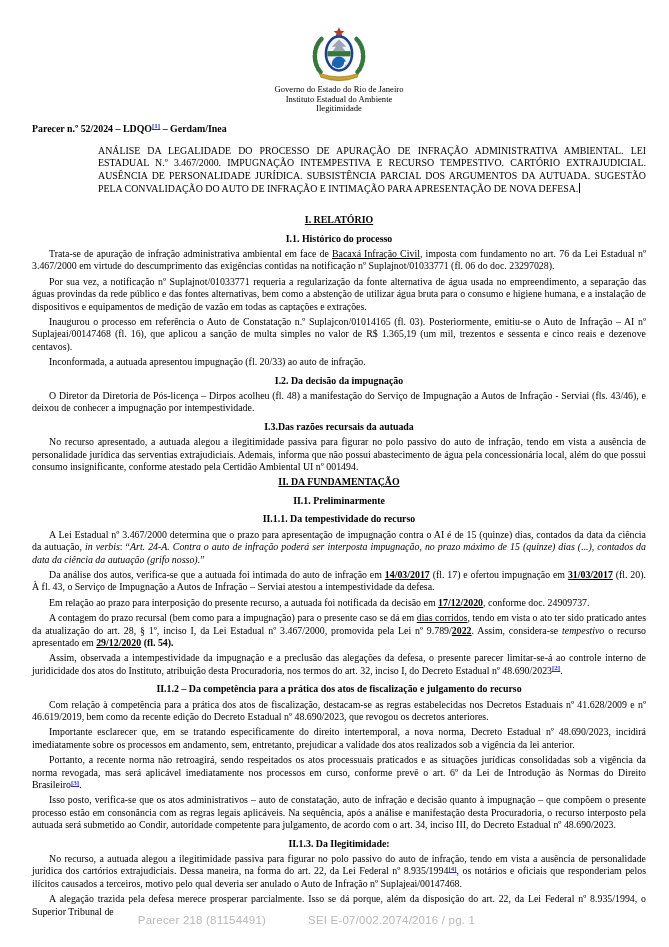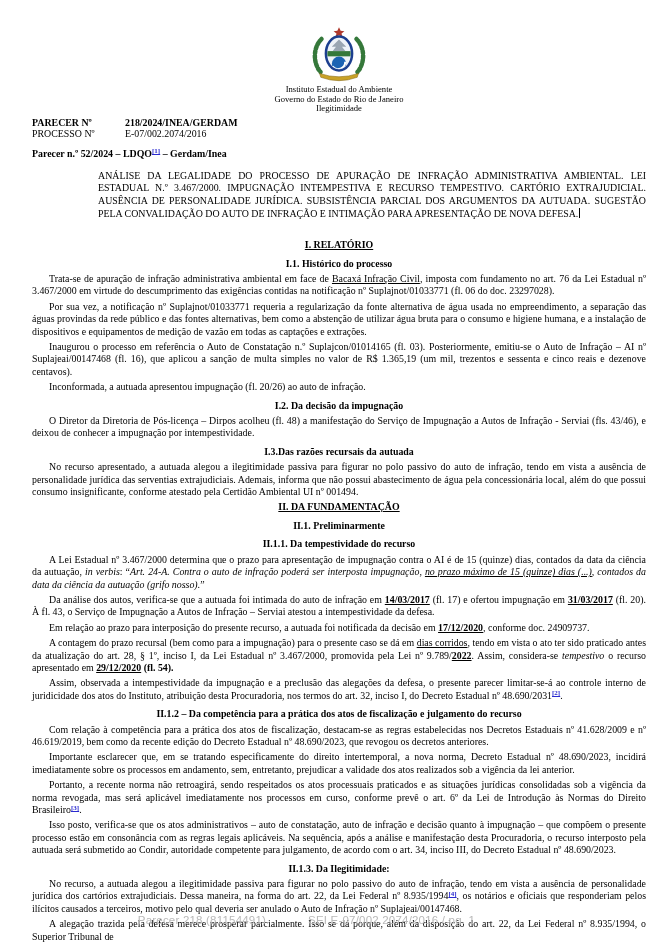--- a/index.html
+++ b/index.html
@@ -32,21 +32,21 @@
 
   .doc-body { margin-top: 19px; font-size: 9.9px; line-height: 12.4px; }
   .doc-body .p  { text-align: justify; text-indent: 17px; margin: 0 0 3px 0; }
   .doc-body .h1 { text-align: center; font-weight: bold; text-decoration: underline; margin: 2px 0 3px 0; }
   .doc-body .h2 { text-align: center; font-weight: bold; margin: 6px 0 3px 0; }
 
   .seg-b  { font-weight: bold; }
   .seg-u  { text-decoration: underline; }
   .seg-bu { font-weight: bold; text-decoration: underline; }
   .seg-i  { font-style: italic; }
-  .seg-iu { font-style: italic; text-decoration: underline; }
+  .seg-iu { font-style: italic; }
   .seg-sup {
     color: var(--link, #2a2ad0); font-size: 7px; font-weight: bold;
     text-decoration: underline; position: relative; top: -3.5px; line-height: 0;
   }
   .doc-ref .seg-sup { top: -4px; }
 
   .footer {
     position: absolute; top: 914px; left: 0; width: 613px;
     display: flex; justify-content: center; gap: 42px;
     font-family: "Liberation Sans", "DejaVu Sans", sans-serif;
@@ -68,59 +68,49 @@
       <clipPath id="oc">
           <ellipse cx="33" cy="28" rx="12" ry="16"></ellipse>
         </clipPath>
       <g clip-path="url(#oc)">
         <path d="M33 13.5l-7.5 7.5h4.4l-3.4 4.5h13l-3.4-4.5h4.4z" fill="#9aa6b2"></path>
         <rect x="19" y="25.5" width="28" height="5.4" fill="#35783a"></rect>
         <circle cx="33" cy="38.5" r="7.4" fill="#1b63b3"></circle>
         <path d="M26.2 41.2 a7.4 7.4 0 0 0 13.2-4.8" stroke="#ffffff" stroke-width="2.1" fill="none"></path>
       </g>
     </svg>
+    <div class="org-line">Governo do Estado do Rio de Janeiro</div>
     <div class="org-line">Instituto Estadual do Ambiente</div>
-    <div class="org-line">Governo do Estado do Rio de Janeiro</div>
     <div class="org-line">Ilegitimidade</div>
   </div>
 
-  <div class="fields">
-    <div class="field-row bold">
-      <span class="field-label">PARECER Nº</span>
-      <span class="field-value">218/2024/INEA/GERDAM</span>
-    </div>
-    <div class="field-row">
-      <span class="field-label">PROCESSO Nº</span>
-      <span class="field-value">E-07/002.2074/2016</span>
-    </div>
-  </div>
 
   <div class="doc-ref"><span>Parecer n.º 52/2024 – LDQO</span><span class="seg-sup">[1]</span><span> – Gerdam/Inea</span></div>
 
   <div class="ementa"><span>ANÁLISE DA LEGALIDADE DO PROCESSO DE APURAÇÃO DE INFRAÇÃO ADMINISTRATIVA AMBIENTAL. LEI ESTADUAL N.º 3.467/2000. IMPUGNAÇÃO INTEMPESTIVA E RECURSO TEMPESTIVO. CARTÓRIO EXTRAJUDICIAL. AUSÊNCIA DE PERSONALIDADE JURÍDICA. SUBSISTÊNCIA PARCIAL DOS ARGUMENTOS DA AUTUADA. SUGESTÃO PELA CONVALIDAÇÃO DO AUTO DE INFRAÇÃO E INTIMAÇÃO PARA APRESENTAÇÃO DE NOVA DEFESA.</span><span class="caret"></span></div>
 
   <div class="doc-body">
       <div class="h1"><span>I. RELATÓRIO</span></div>
       <div class="h2"><span>I.1. Histórico do processo</span></div>
       <div class="p"><span>Trata-se de apuração de infração administrativa ambiental em face de </span><span class="seg-u">Bacaxá Infração Civil</span><span>, imposta com fundamento no art. 76 da Lei Estadual nº 3.467/2000 em virtude do descumprimento das exigências contidas na notificação nº Suplajnot/01033771 (fl. 06 do doc. 23297028).</span></div>
       <div class="p"><span>Por sua vez, a notificação nº Suplajnot/01033771 requeria a regularização da fonte alternativa de água usada no empreendimento, a separação das águas provindas da rede público e das fontes alternativas, bem como a abstenção de utilizar água bruta para o consumo e higiene humana, e a instalação de dispositivos e equipamentos de medição de vazão em todas as captações e extrações.</span></div>
       <div class="p"><span>Inaugurou o processo em referência o Auto de Constatação n.º Suplajcon/01014165 (fl. 03). Posteriormente, emitiu-se o Auto de Infração – AI nº Suplajeai/00147468 (fl. 16), que aplicou a sanção de multa simples no valor de R$ 1.365,19 (um mil, trezentos e sessenta e cinco reais e dezenove centavos).</span></div>
-      <div class="p"><span>Inconformada, a autuada apresentou impugnação (fl. 20/26) ao auto de infração.</span></div>
+      <div class="p"><span>Inconformada, a autuada apresentou impugnação (fl. 20/33) ao auto de infração.</span></div>
       <div class="h2"><span>I.2. Da decisão da impugnação</span></div>
       <div class="p"><span>O Diretor da Diretoria de Pós-licença – Dirpos acolheu (fl. 48) a manifestação do Serviço de Impugnação a Autos de Infração - Serviai (fls. 43/46), e deixou de conhecer a impugnação por intempestividade.</span></div>
       <div class="h2"><span>I.3.Das razões recursais da autuada</span></div>
       <div class="p"><span>No recurso apresentado, a autuada alegou a ilegitimidade passiva para figurar no polo passivo do auto de infração, tendo em vista a ausência de personalidade jurídica das serventias extrajudiciais. Ademais, informa que não possui abastecimento de água pela concessionária local, além do que possui consumo insignificante, conforme atestado pela Certidão Ambiental UI nº 001494.</span></div>
       <div class="h1"><span>II. DA FUNDAMENTAÇÃO</span></div>
       <div class="h2"><span>II.1. Preliminarmente</span></div>
       <div class="h2"><span>II.1.1. Da tempestividade do recurso</span></div>
       <div class="p"><span>A Lei Estadual nº 3.467/2000 determina que o prazo para apresentação de impugnação contra o AI é de 15 (quinze) dias, contados da data da ciência da autuação, </span><span class="seg-i">in verbis</span><span>: “</span><span class="seg-i">Art. 24-A. Contra o auto de infração poderá ser interposta impugnação, </span><span class="seg-iu">no prazo máximo de 15 (quinze) dias (...)</span><span class="seg-i">, contados da data da ciência da autuação (grifo nosso).</span><span>”</span></div>
       <div class="p"><span>Da análise dos autos, verifica-se que a autuada foi intimada do auto de infração em </span><span class="seg-bu">14/03/2017</span><span> (fl. 17) e ofertou impugnação em </span><span class="seg-bu">31/03/2017</span><span> (fl. 20). À fl. 43, o Serviço de Impugnação a Autos de Infração – Serviai atestou a intempestividade da defesa.</span></div>
       <div class="p"><span>Em relação ao prazo para interposição do presente recurso, a autuada foi notificada da decisão em </span><span class="seg-bu">17/12/2020</span><span>, conforme doc. 24909737.</span></div>
       <div class="p"><span>A contagem do prazo recursal (bem como para a impugnação) para o presente caso se dá em </span><span class="seg-u">dias corridos</span><span>, tendo em vista o ato ter sido praticado antes da atualização do art. 28, § 1º, inciso I, da Lei Estadual nº 3.467/2000, promovida pela Lei nº 9.789/</span><span class="seg-bu">2022</span><span>. Assim, considera-se </span><span class="seg-i">tempestivo</span><span> o recurso apresentado em </span><span class="seg-bu">29/12/2020</span><span class="seg-b"> (fl. 54).</span></div>
-      <div class="p"><span>Assim, observada a intempestividade da impugnação e a preclusão das alegações da defesa, o presente parecer limitar-se-á ao controle interno de juridicidade dos atos do Instituto, atribuição desta Procuradoria, nos termos do art. 32, inciso I, do Decreto Estadual nº 48.690/2031</span><span class="seg-sup">[2]</span><span>.</span></div>
+      <div class="p"><span>Assim, observada a intempestividade da impugnação e a preclusão das alegações da defesa, o presente parecer limitar-se-á ao controle interno de juridicidade dos atos do Instituto, atribuição desta Procuradoria, nos termos do art. 32, inciso I, do Decreto Estadual nº 48.690/2023</span><span class="seg-sup">[2]</span><span>.</span></div>
       <div class="h2"><span>II.1.2 – Da competência para a prática dos atos de fiscalização e julgamento do recurso</span></div>
       <div class="p"><span>Com relação à competência para a prática dos atos de fiscalização, destacam-se as regras estabelecidas nos Decretos Estaduais nº 41.628/2009 e nº 46.619/2019, bem como da recente edição do Decreto Estadual nº 48.690/2023, que revogou os decretos anteriores.</span></div>
       <div class="p"><span>Importante esclarecer que, em se tratando especificamente do direito intertemporal, a nova norma, Decreto Estadual nº 48.690/2023, incidirá imediatamente sobre os processos em andamento, sem, entretanto, prejudicar a validade dos atos realizados sob a vigência da lei anterior.</span></div>
       <div class="p"><span>Portanto, a recente norma não retroagirá, sendo respeitados os atos processuais praticados e as situações jurídicas consolidadas sob a vigência da norma revogada, mas será aplicável imediatamente nos processos em curso, conforme prevê o art. 6º da Lei de Introdução às Normas do Direito Brasileiro</span><span class="seg-sup">[3]</span><span>.</span></div>
       <div class="p"><span>Isso posto, verifica-se que os atos administrativos – auto de constatação, auto de infração e decisão quanto à impugnação – que compõem o presente processo estão em consonância com as regras legais aplicáveis. Na sequência, após a análise e manifestação desta Procuradoria, o recurso interposto pela autuada será submetido ao Condir, autoridade competente para julgamento, de acordo com o art. 34, inciso III, do Decreto Estadual nº 48.690/2023.</span></div>
       <div class="h2"><span>II.1.3. Da Ilegitimidade:</span></div>
       <div class="p"><span>No recurso, a autuada alegou a ilegitimidade passiva para figurar no polo passivo do auto de infração, tendo em vista a ausência de personalidade jurídica dos cartórios extrajudiciais. Dessa maneira, na forma do art. 22, da Lei Federal nº 8.935/1994</span><span class="seg-sup">[4]</span><span>, os notários e oficiais que responderiam pelos ilícitos causados a terceiros, motivo pelo qual deveria ser anulado o Auto de Infração nº Suplajeai/00147468.</span></div>
       <div class="p"><span>A alegação trazida pela defesa merece prosperar parcialmente. Isso se dá porque, além da disposição do art. 22, da Lei Federal nº 8.935/1994, o Superior Tribunal de</span></div>
     </div>
 

